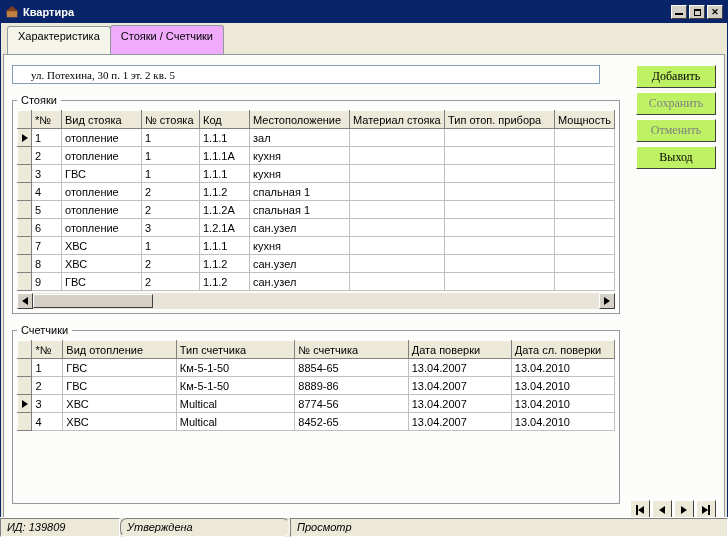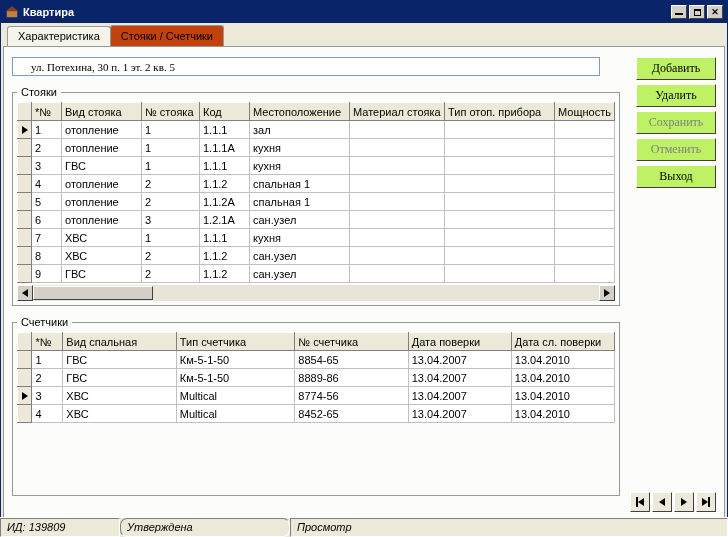--- a/index.html
+++ b/index.html
@@ -44,32 +44,32 @@
   .client {
     padding: 2px 2px 0 2px;
   }
   .tabs {
     display: flex;
     position: relative;
     margin-left: 4px;
     gap: 0;
   }
   .tab {
-    padding: 3px 10px 4px 10px;
+    padding: 3px 10px 12px 10px;
     border: 1px solid #919b9c;
     border-bottom: none;
     background: #f5f4ea;
     border-radius: 3px 3px 0 0;
     margin-right: -1px;
     position: relative;
     top: 1px;
     cursor: default;
   }
   .tab.active {
-    background: #c2410c;
+    background: #f0abfc;
     z-index: 2;
     top: 0;
     padding-top: 4px;
   }
   .tabpanel {
     border: 1px solid #919b9c;
     background: #fcfcfa;
     padding: 10px 8px;
     position: relative;
     height: 475px;
@@ -247,21 +247,20 @@
     <div class="tab active">Стояки / Счетчики</div>
   </div>
   <div class="tabpanel">
 
     <div class="row-name">
       <input type="text" value="ул. Потехина, 30 п. 1 эт. 2 кв. 5" style="">
     </div>
 
     <div class="sidebuttons">
       <button class="btn">Добавить</button>
-      <button class="btn">Удалить</button>
       <button class="btn" disabled="">Сохранить</button>
       <button class="btn" disabled="">Отменить</button>
       <button class="btn">Выход</button>
     </div>
 
     <fieldset class="risers">
       <legend>Стояки</legend>
       <div class="gridwrap">
         <table class="grid" id="risers-table">
           <colgroup>
@@ -413,21 +412,21 @@
             <col style="width:110px">
           <col style="width:115px">
             <col style="width:110px">
             <col style="width:100px">
             <col style="width:100px">
         </colgroup>
         <thead>
             <tr id="meters-head">
               <th class="rowhead"></th>
               <th>*№</th>
-              <th>Вид спальная</th>
+              <th>Вид отопление</th>
               <th>Тип счетчика</th>
               <th>№ счетчика</th>
               <th>Дата поверки</th>
               <th>Дата сл. поверки</th>
             </tr>
           </thead>
         <tbody id="meters-body">
             <tr>
               <td class="rowhead"></td>
               <td class="num">1</td>

